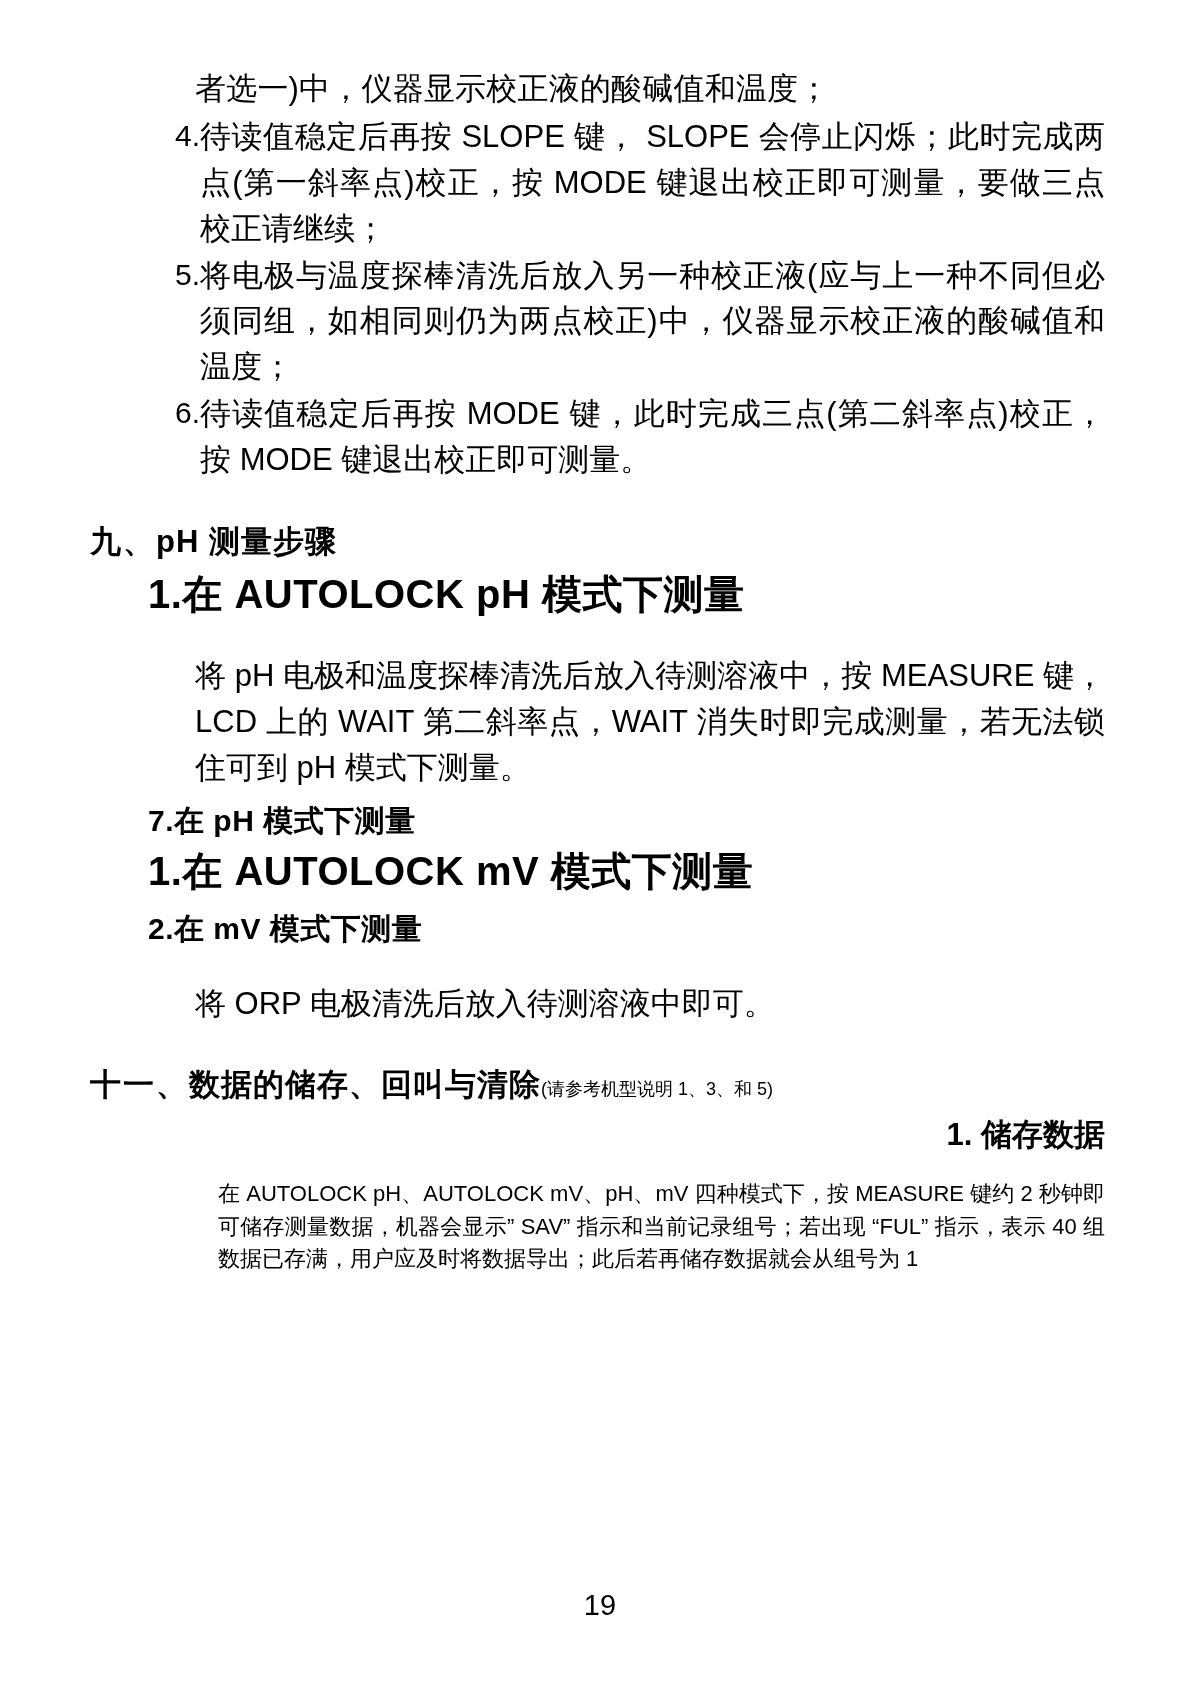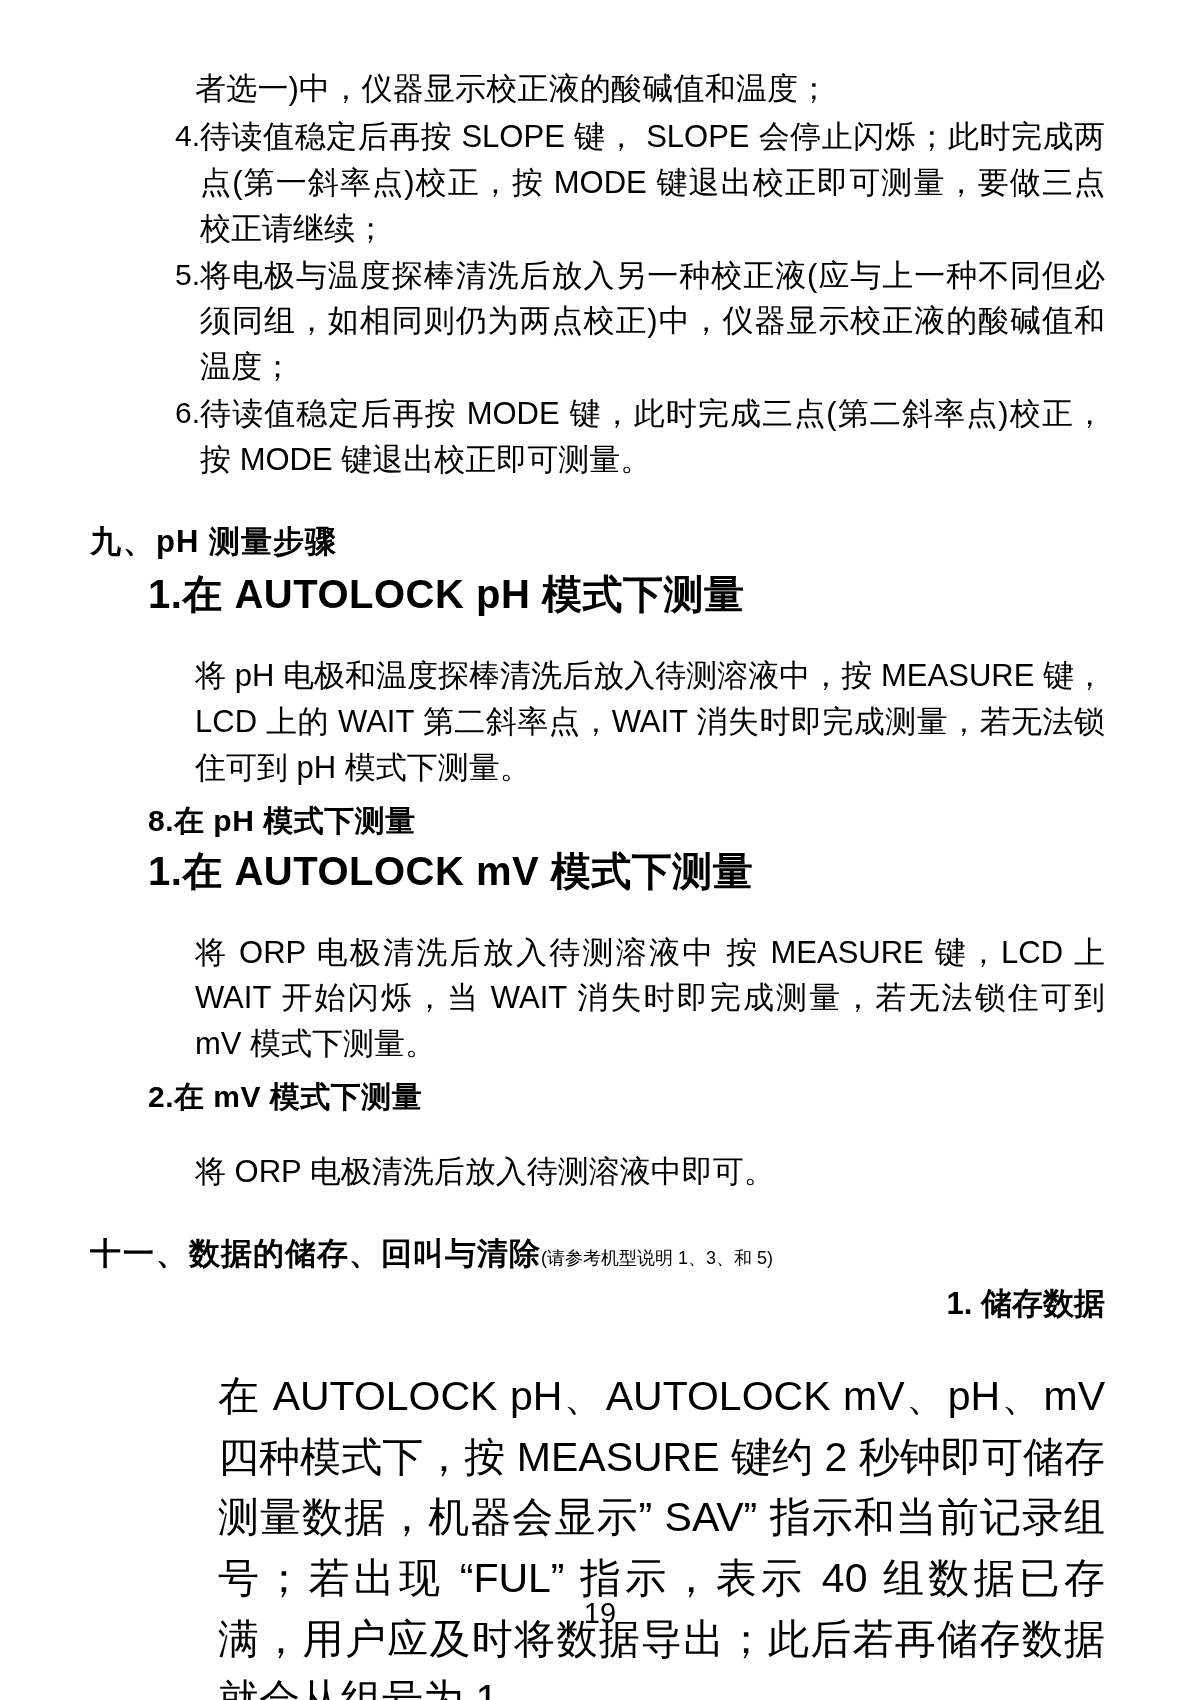--- a/index.html
+++ b/index.html
@@ -92,31 +92,31 @@
   }
   .sec11-sub {
     font-size: 31px;
     font-weight: bold;
     margin-left: 62px;
     margin-top: 8px;
     margin-bottom: 2px;
     text-align: right;
   }
   .sec11-body {
-    font-size: 41px;
+    font-size: 22px;
     line-height: 1.48;
     margin-left: 128px;
     text-align: justify;
     text-justify: inter-ideograph;
   }
   .page-number {
     position: absolute;
     left: 0;
     right: 0;
-    bottom: 70px;
+    bottom: 78px;
     text-align: center;
     font-size: 29px;
   }
 </style>
 </head>
 <body>
 
 <div class="page">
 
   <p class="para cont">者选一)中，仪器显示校正液的酸碱值和温度；</p>
@@ -134,24 +134,23 @@
   <div class="num-item">
     <span class="marker">6.</span>
     <span class="body">待读值稳定后再按 MODE 键，此时完成三点(第二斜率点)校正，按 MODE 键退出校正即可测量。</span>
   </div>
 
   <div class="section-head">
     <span class="idx">九、</span><span>pH 测量步骤</span>
   </div>
   <div class="sub-head">1.在 AUTOLOCK pH 模式下测量</div>
   <p class="sub-body">将 pH 电极和温度探棒清洗后放入待测溶液中，按 MEASURE 键，LCD 上的 WAIT 第二斜率点，WAIT 消失时即完成测量，若无法锁住可到 pH 模式下测量。</p>
-  <div class="sub-head-2">8.在 pH 模式下测量</div>
+  <div class="sub-head-2">7.在 pH 模式下测量</div>
 
   <div class="sub-head">1.在 AUTOLOCK mV 模式下测量</div>
-  <p class="sub-body">将 ORP 电极清洗后放入待测溶液中 按 MEASURE 键，LCD 上 WAIT 开始闪烁，当 WAIT 消失时即完成测量，若无法锁住可到 mV 模式下测量。</p>
   <div class="sub-head-2">2.在 mV 模式下测量</div>
   <p class="sub-body">将 ORP 电极清洗后放入待测溶液中即可。</p>
 
   <div class="section-head">
     <span class="idx">十一、</span><span>数据的储存、回叫与清除</span><span class="note">(请参考机型说明 1、3、和 5)</span>
   </div>
   <div class="sec11-sub">1. 储存数据</div>
   <p class="sec11-body">在 AUTOLOCK pH、AUTOLOCK mV、pH、mV 四种模式下，按 MEASURE 键约 2 秒钟即可储存测量数据，机器会显示” SAV” 指示和当前记录组号；若出现 “FUL” 指示，表示 40 组数据已存满，用户应及时将数据导出；此后若再储存数据就会从组号为 1</p>
 
   <div class="page-number">19</div>

